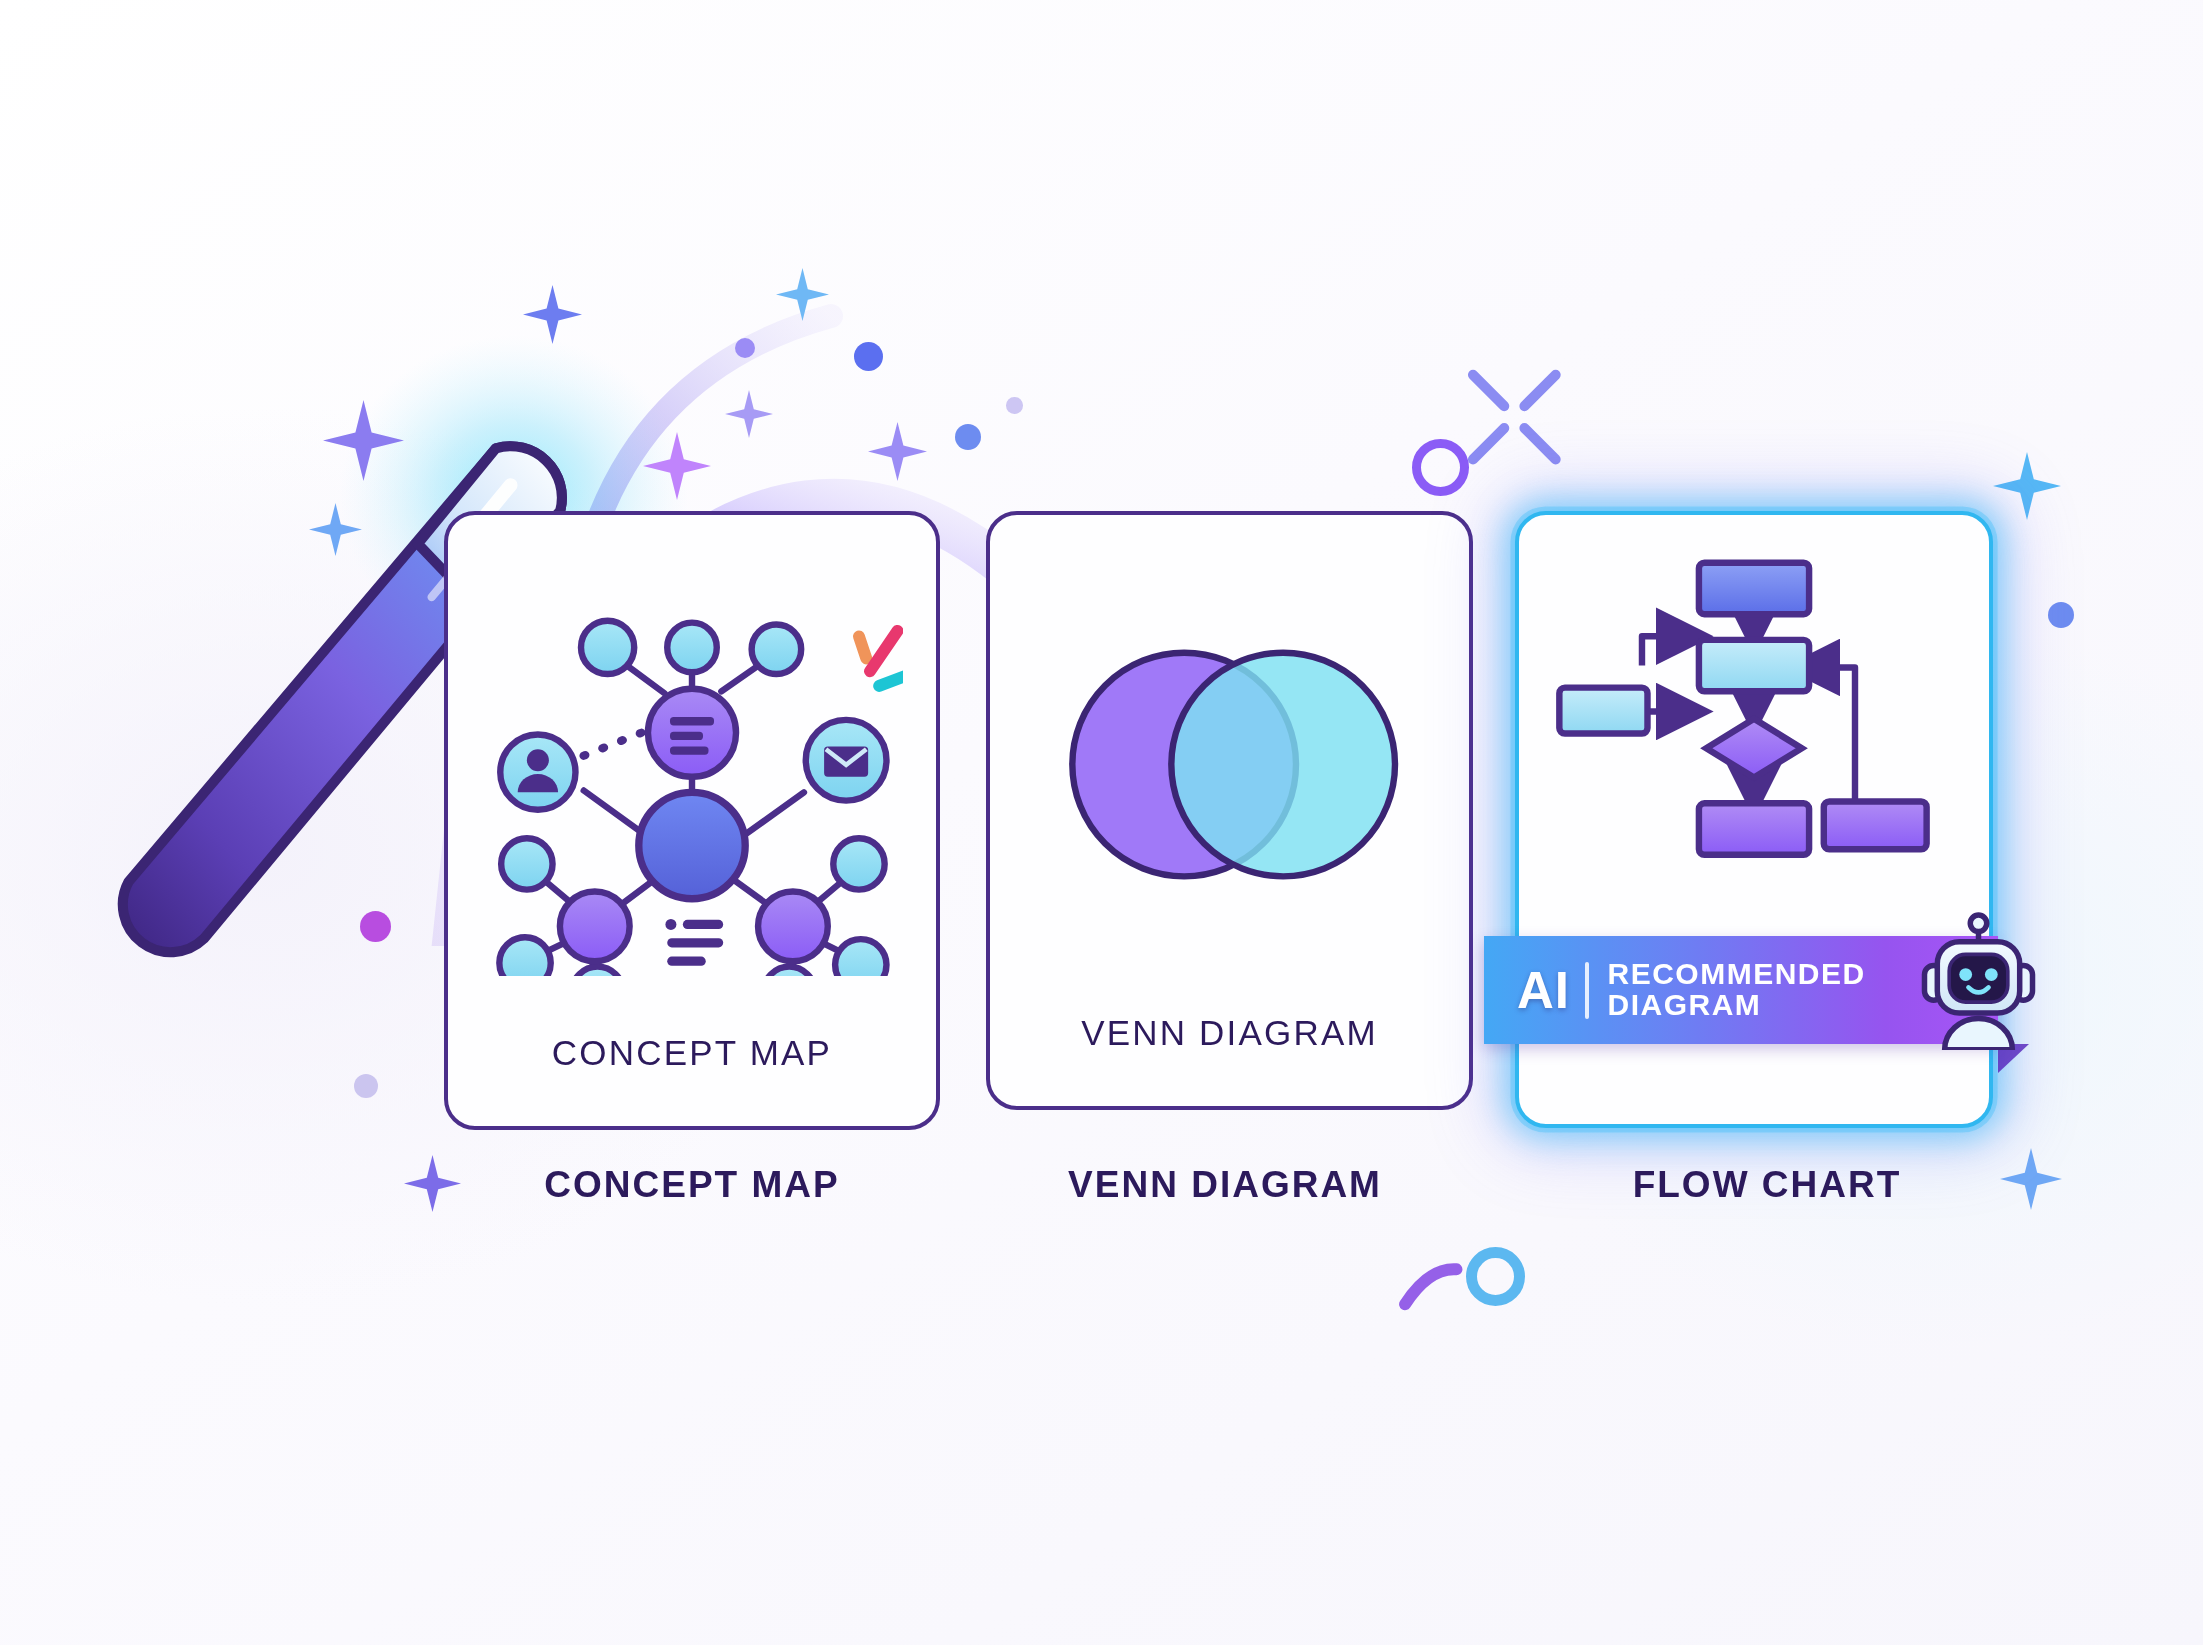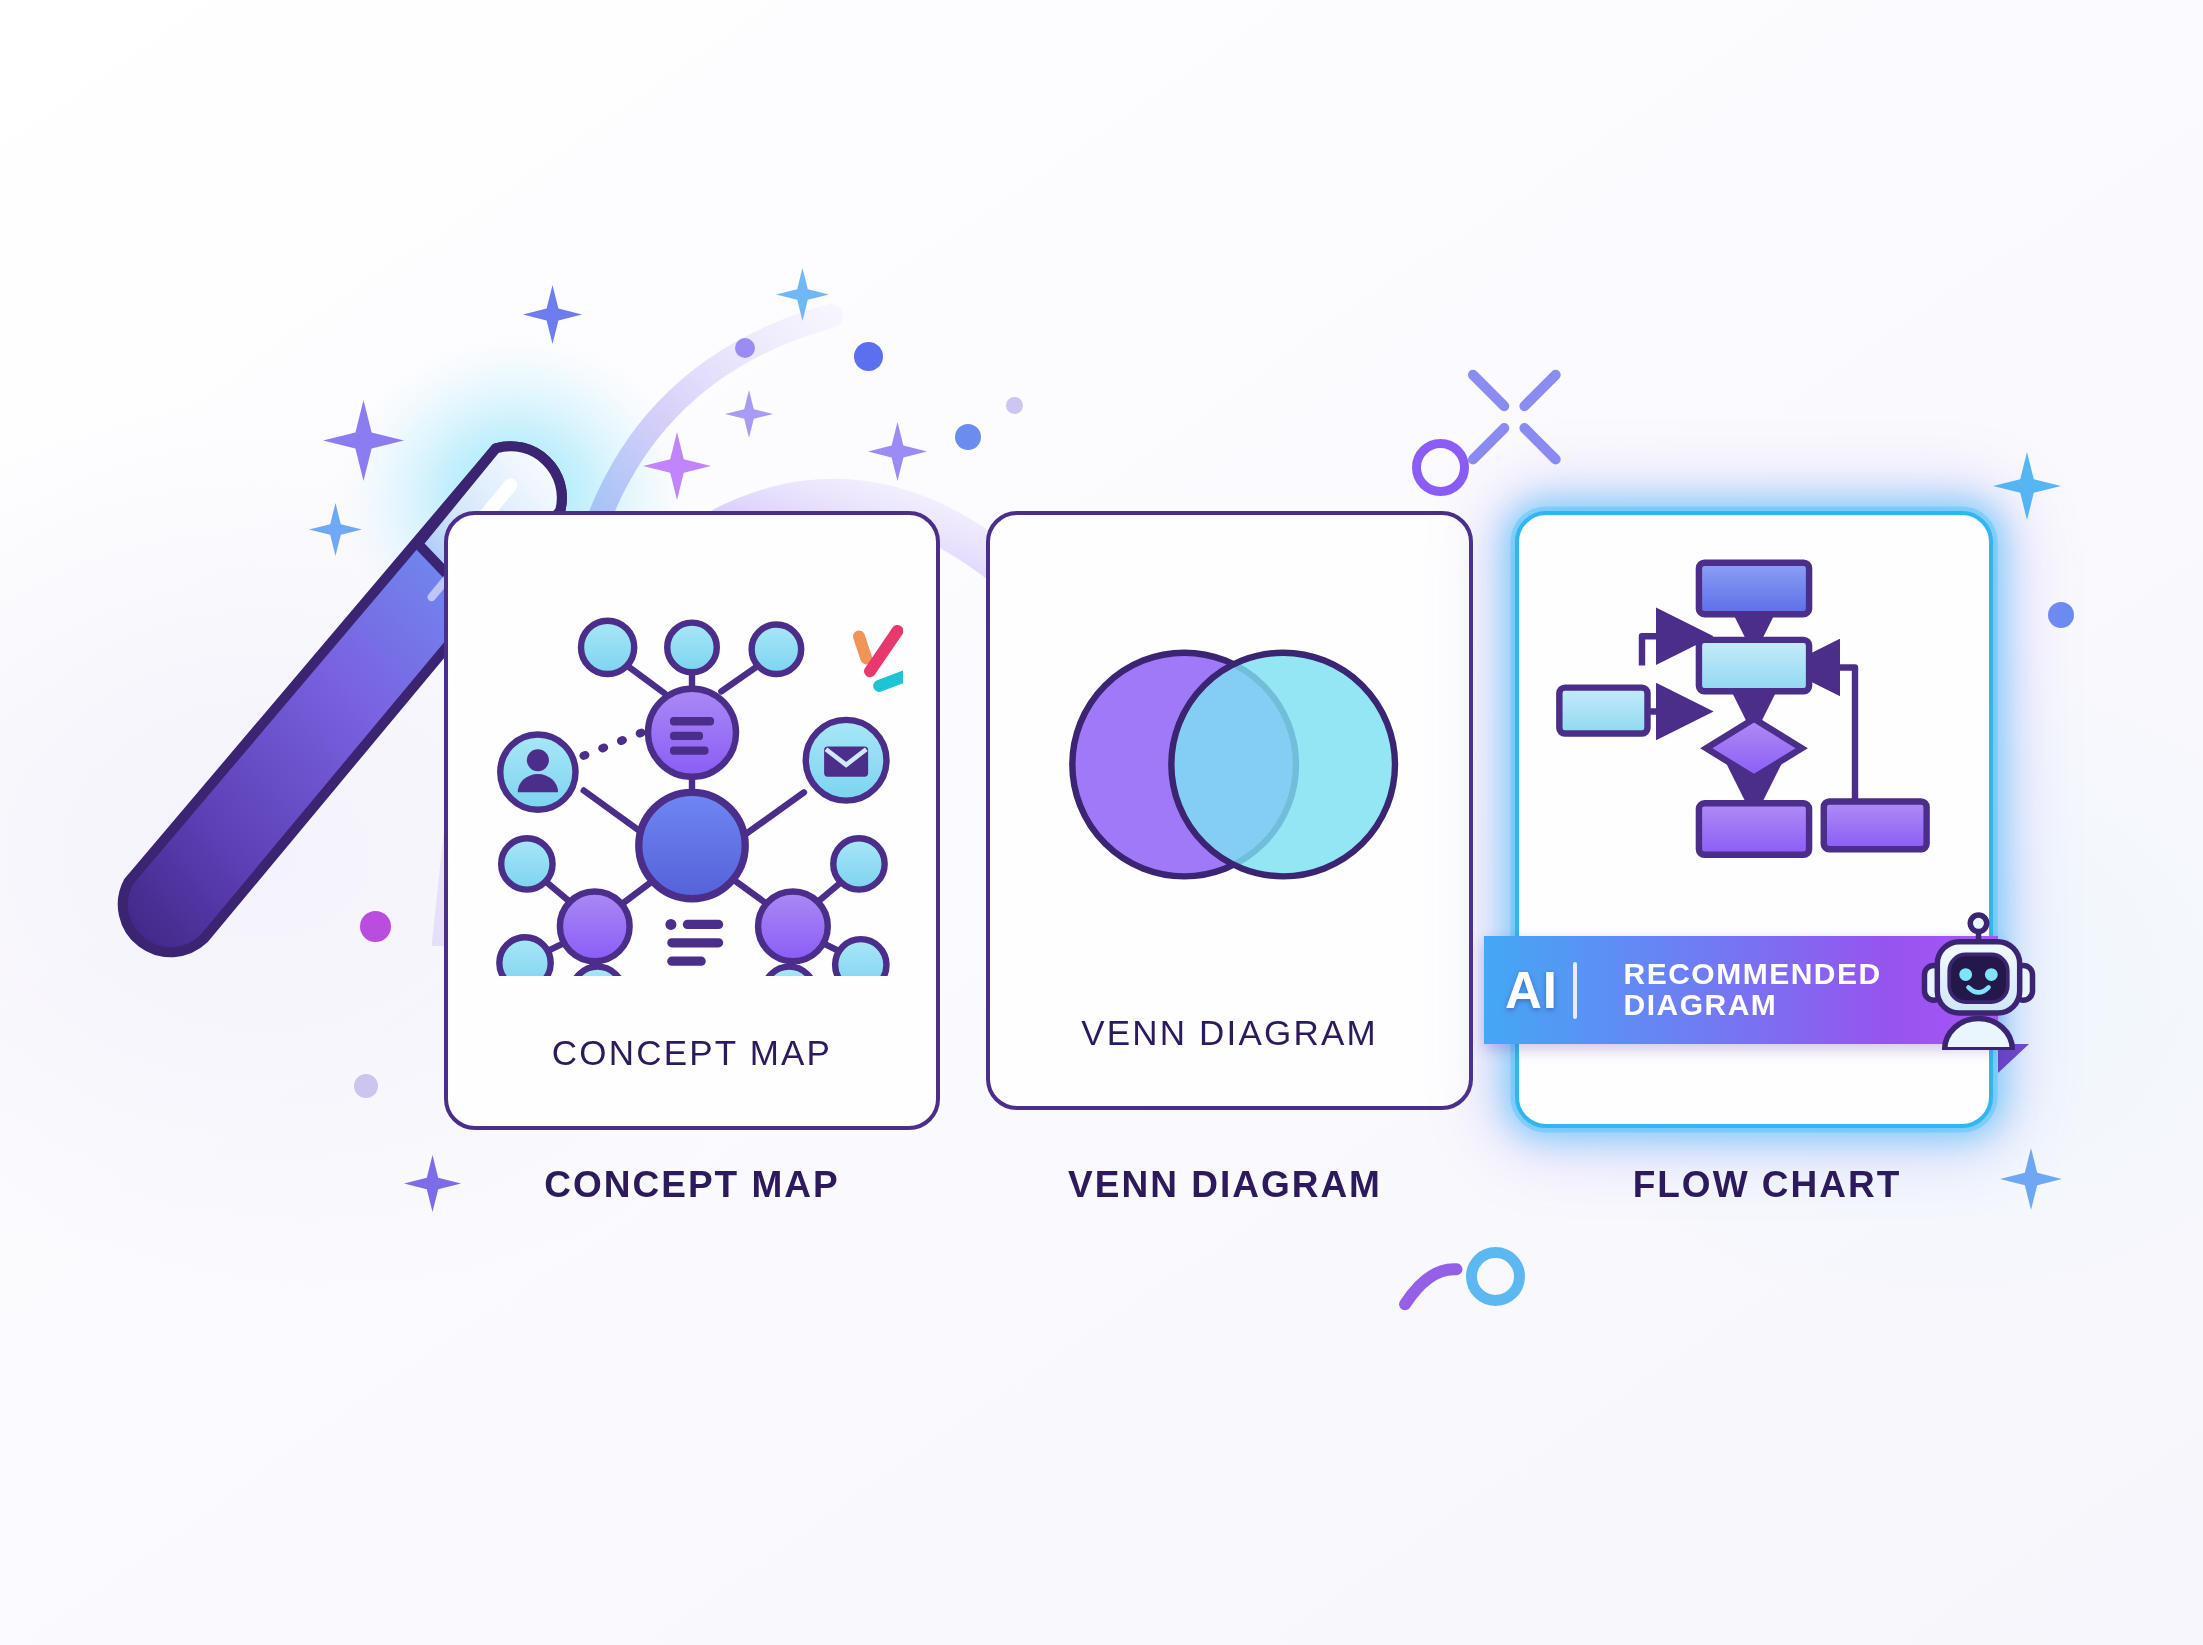--- a/index.html
+++ b/index.html
@@ -80,35 +80,34 @@
     background: linear-gradient(90deg, #44a8f5 0%, #6f7cf3 42%, #9654ef 78%, #a855f7 100%);
     display: flex;
     align-items: center;
     box-shadow: 0 5.5px 14.7px rgba(80,40,160,0.28);
   }
   #ai-badge .ai-word {
     font-size: 51px;
     font-weight: bold;
     color: #ffffff;
     letter-spacing: 0.9px;
-    margin-left: 21px;
+    margin-left: 33px;
     text-shadow: 0 1.8px 5.5px rgba(40,20,90,0.35);
   }
   #ai-badge .ai-divider {
     width: 4.6px;
     height: 57px;
     background: rgba(255,255,255,0.85);
     margin: 0 18.4px 0 14.7px;
     border-radius: 2.8px;
   }
   #ai-badge .ai-text {
     display: flex;
     flex-direction: column;
     line-height: 1.02;
-    margin-left: 28px;
   }
   #ai-badge .ai-text span {
     font-size: 30px;
     font-weight: bold;
     color: #ffffff;
     letter-spacing: 1.5px;
   }
   #badge-tail {
     position: absolute;
     left: 479px;

